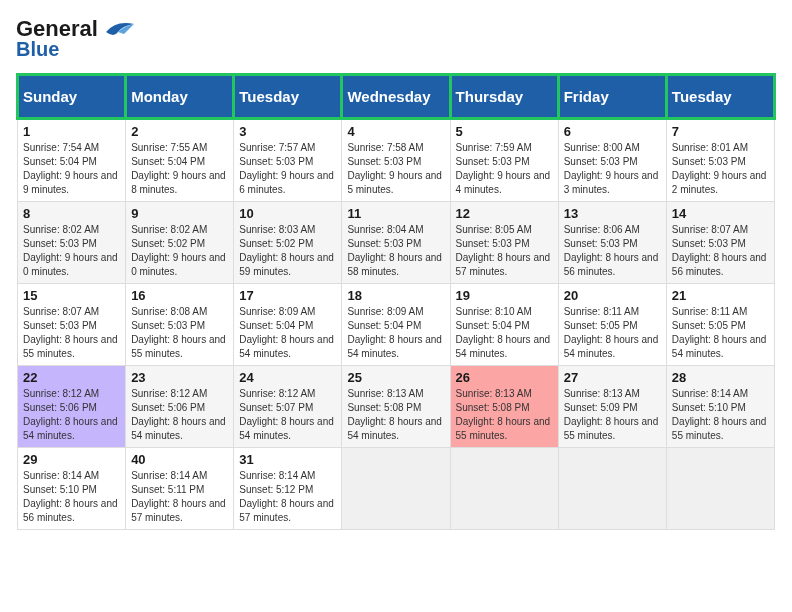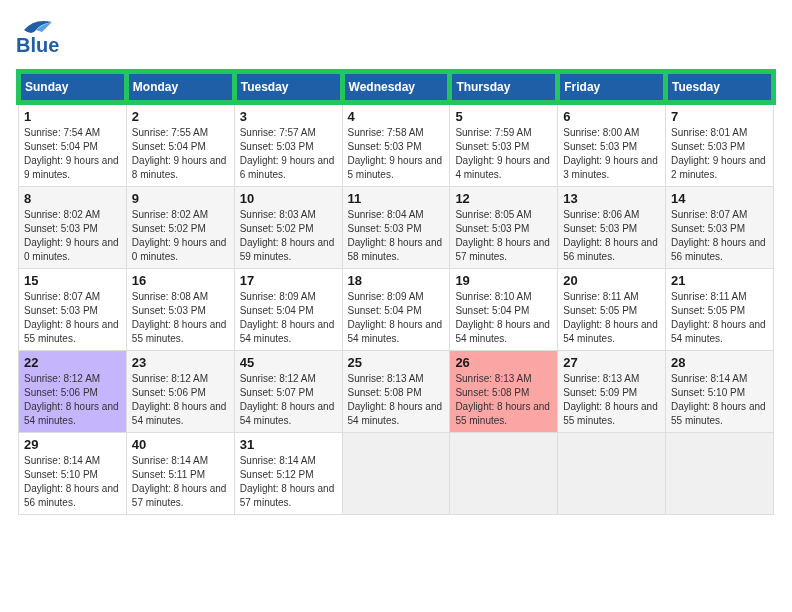--- a/index.html
+++ b/index.html
@@ -34,25 +34,25 @@
       font-weight: normal;
       color: #444;
     }
     .calendar {
       width: 100%;
       border-collapse: collapse;
     }
     .calendar thead tr th {
       background: #1e5fa8;
       color: #fff;
-      font-size: 12px;
+      font-size: 15px;
       font-weight: bold;
-      padding: 6px 4px;
+      padding: 12px 4px;
       text-align: left;
-      border: 5px solid #22c55e;
+      border: 3px solid #22c55e;
     }
     .calendar tbody tr td {
       vertical-align: top;
       border: 1px solid #ddd;
       padding: 4px 5px;
       font-size: 10.5px;
       color: #333;
       background: #fff;
       width: calc(100% / 7);
       min-height: 80px;
@@ -76,20 +76,21 @@
       line-height: 1.4;
     }
     .empty { background: #f0f0f0 !important; }
   </style>
 </head>
 <body>
 
 <div class="header">
   <div class="logo">
     <div style="display:flex;align-items:center;">
+      <span style="font-size:22px;font-weight:bold;color:#1a1a1a;">General</span>
       <svg width="36" height="22" viewBox="0 0 36 22">
         <path d="M8 14 Q18 2 36 6 Q24 8 20 14 Q16 20 8 14Z" fill="#1e5fa8"></path>
         <path d="M20 14 Q26 8 36 6 Q30 12 26 16Z" fill="#5ba3e0"></path>
       </svg>
     </div>
     <span style="font-size:20px;font-weight:bold;color:#1e5fa8;margin-top:-4px;">Blue</span>
   </div>
   <div class="title-block">
     <h1></h1>
     <h2></h2>
@@ -202,21 +203,21 @@
       <tr>
         <td style="background: #c4b5fd;">
         <span class="day-num">22</span>
         <span class="day-info">Sunrise: 8:12 AM<br>Sunset: 5:06 PM<br>Daylight: 8 hours and 54 minutes.</span>
       </td>
         <td style="background: rgb(245, 245, 245);">
         <span class="day-num">23</span>
         <span class="day-info">Sunrise: 8:12 AM<br>Sunset: 5:06 PM<br>Daylight: 8 hours and 54 minutes.</span>
       </td>
         <td style="background: rgb(245, 245, 245);">
-        <span class="day-num">45</span>
+        <span class="day-num">24</span>
         <span class="day-info">Sunrise: 8:12 AM<br>Sunset: 5:07 PM<br>Daylight: 8 hours and 54 minutes.</span>
       </td>
         <td style="background: rgb(245, 245, 245);">
         <span class="day-num">25</span>
         <span class="day-info">Sunrise: 8:13 AM<br>Sunset: 5:08 PM<br>Daylight: 8 hours and 54 minutes.</span>
       </td>
         <td style="background: #fca5a5;">
         <span class="day-num">26</span>
         <span class="day-info">Sunrise: 8:13 AM<br>Sunset: 5:08 PM<br>Daylight: 8 hours and 55 minutes.</span>
       </td>

